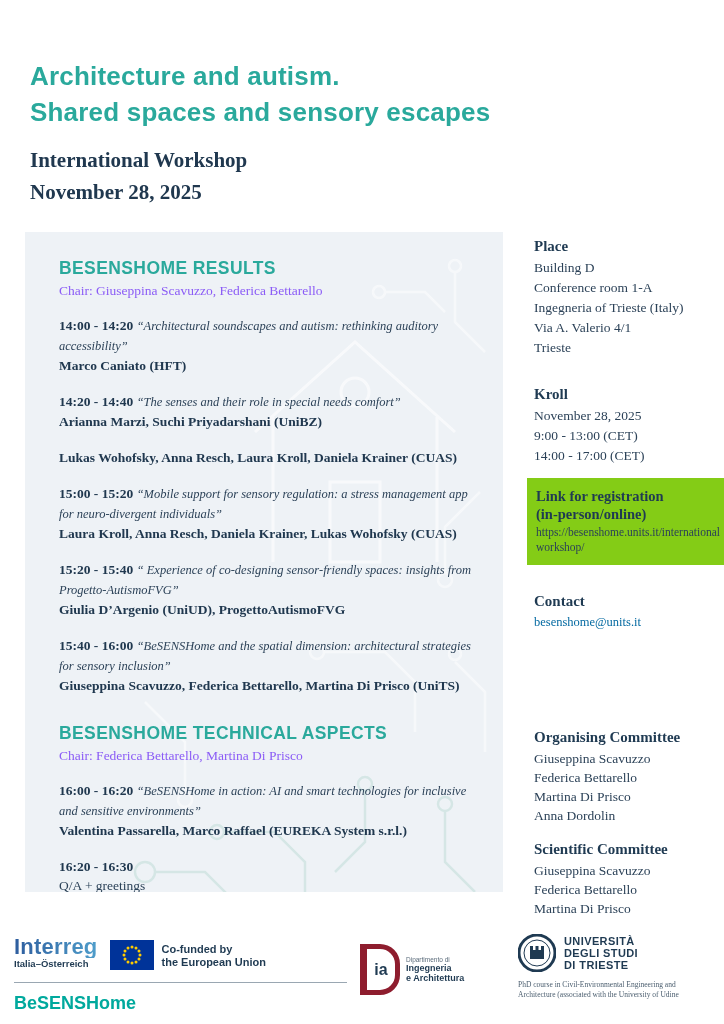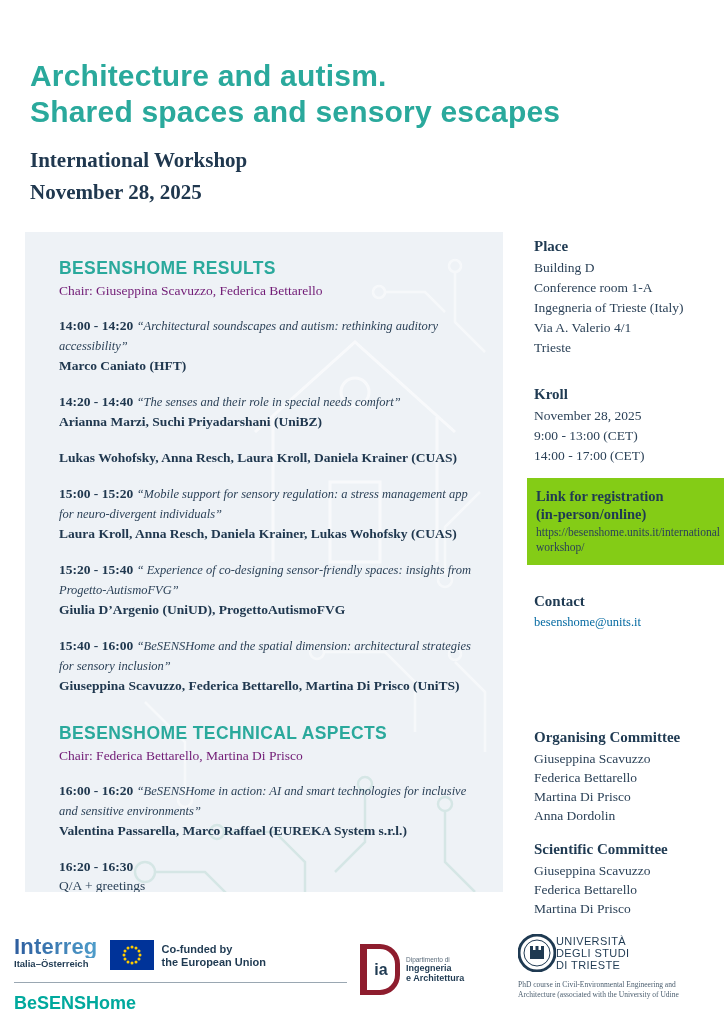--- a/index.html
+++ b/index.html
@@ -6,39 +6,39 @@
   html,body { background:#ffffff; }
   .page {
     position:relative; width:724px; height:1024px; background:#ffffff;
     font-family:"Liberation Serif", serif; color:#20384f; overflow:hidden;
     margin:0 auto;
   }
   
   .header { position:absolute; left:30px; top:58px; }
   .title-line {
     font-family:"Liberation Sans", sans-serif; font-weight:bold;
-    font-size:30px; line-height:36px; color:#2aa99c; letter-spacing:.2px;
+    font-size:26px; line-height:36px; color:#2aa99c; letter-spacing:.2px;
   }
   .subtitle { margin-top:14px; }
   .subtitle-line {
     font-family:"Liberation Serif", serif; font-weight:bold;
     font-size:21px; line-height:32px; color:#20384f;
   }
   
   .panel {
     position:absolute; left:25px; top:232px; width:478px; height:660px;
     background:#eef2f6; padding:26px 26px 0 34px; overflow:hidden;
   }
   .watermark { position:absolute; left:0; top:0; width:478px; height:690px; pointer-events:none; }
   .panel-content { position:relative; }
   .section-heading {
     font-family:"Liberation Sans", sans-serif; font-weight:bold;
     font-size:17.5px; color:#2aa99c; letter-spacing:.4px; margin-bottom:4px;
   }
-  .chair { font-size:13.5px; color:#701a75; margin-bottom:8px; }
+  .chair { font-size:13.5px; color:#8b5cf6; margin-bottom:8px; }
   .session { margin-top:17px; font-size:13.5px; line-height:19px; }
   .session .time { font-weight:bold; color:#20384f; }
   .session .talk-title { font-style:italic; font-size:12.5px; color:#2c4258; }
   .session .speakers { font-weight:bold; color:#20384f; }
   .session .note { font-weight:normal; color:#2c4258; }
   .section-2 { margin-top:28px; }
   
   .sidebar { position:absolute; left:534px; top:238px; width:198px; }
   .side-heading { font-weight:bold; font-size:15px; color:#1f3a52; margin-bottom:3px; }
   .side-line { font-size:13.5px; line-height:20px; color:#2c4258; }
@@ -85,21 +85,21 @@
     border-radius:0 20px 20px 0; display:flex; align-items:center; justify-content:center;
     font-family:"Liberation Sans", sans-serif; font-weight:bold; font-size:16px; color:#1f3a52;
     background:#ffffff;
   }
   .dept-text { margin-left:6px; font-family:"Liberation Sans", sans-serif; color:#1f3a52; }
   .dept-small { font-size:6.5px; color:#5a6b7a; }
   .dept-line { font-size:9px; font-weight:bold; line-height:10.5px; }
   .footer-units { position:absolute; left:518px; top:934px; width:196px; }
   .units-row { display:flex; align-items:center; }
   .units-text {
-    font-family:"Liberation Sans", sans-serif; font-weight:normal;
+    margin-left:8px; font-family:"Liberation Sans", sans-serif; font-weight:bold;
     font-size:11px; line-height:12px; color:#1f3a52; letter-spacing:.4px;
   }
   .phd-note { margin-top:8px; font-size:7.5px; line-height:9.5px; color:#4a5d6e; }
 </style>
 </head>
 <body>
 
 <div class="page">
 
   <div class="header">

